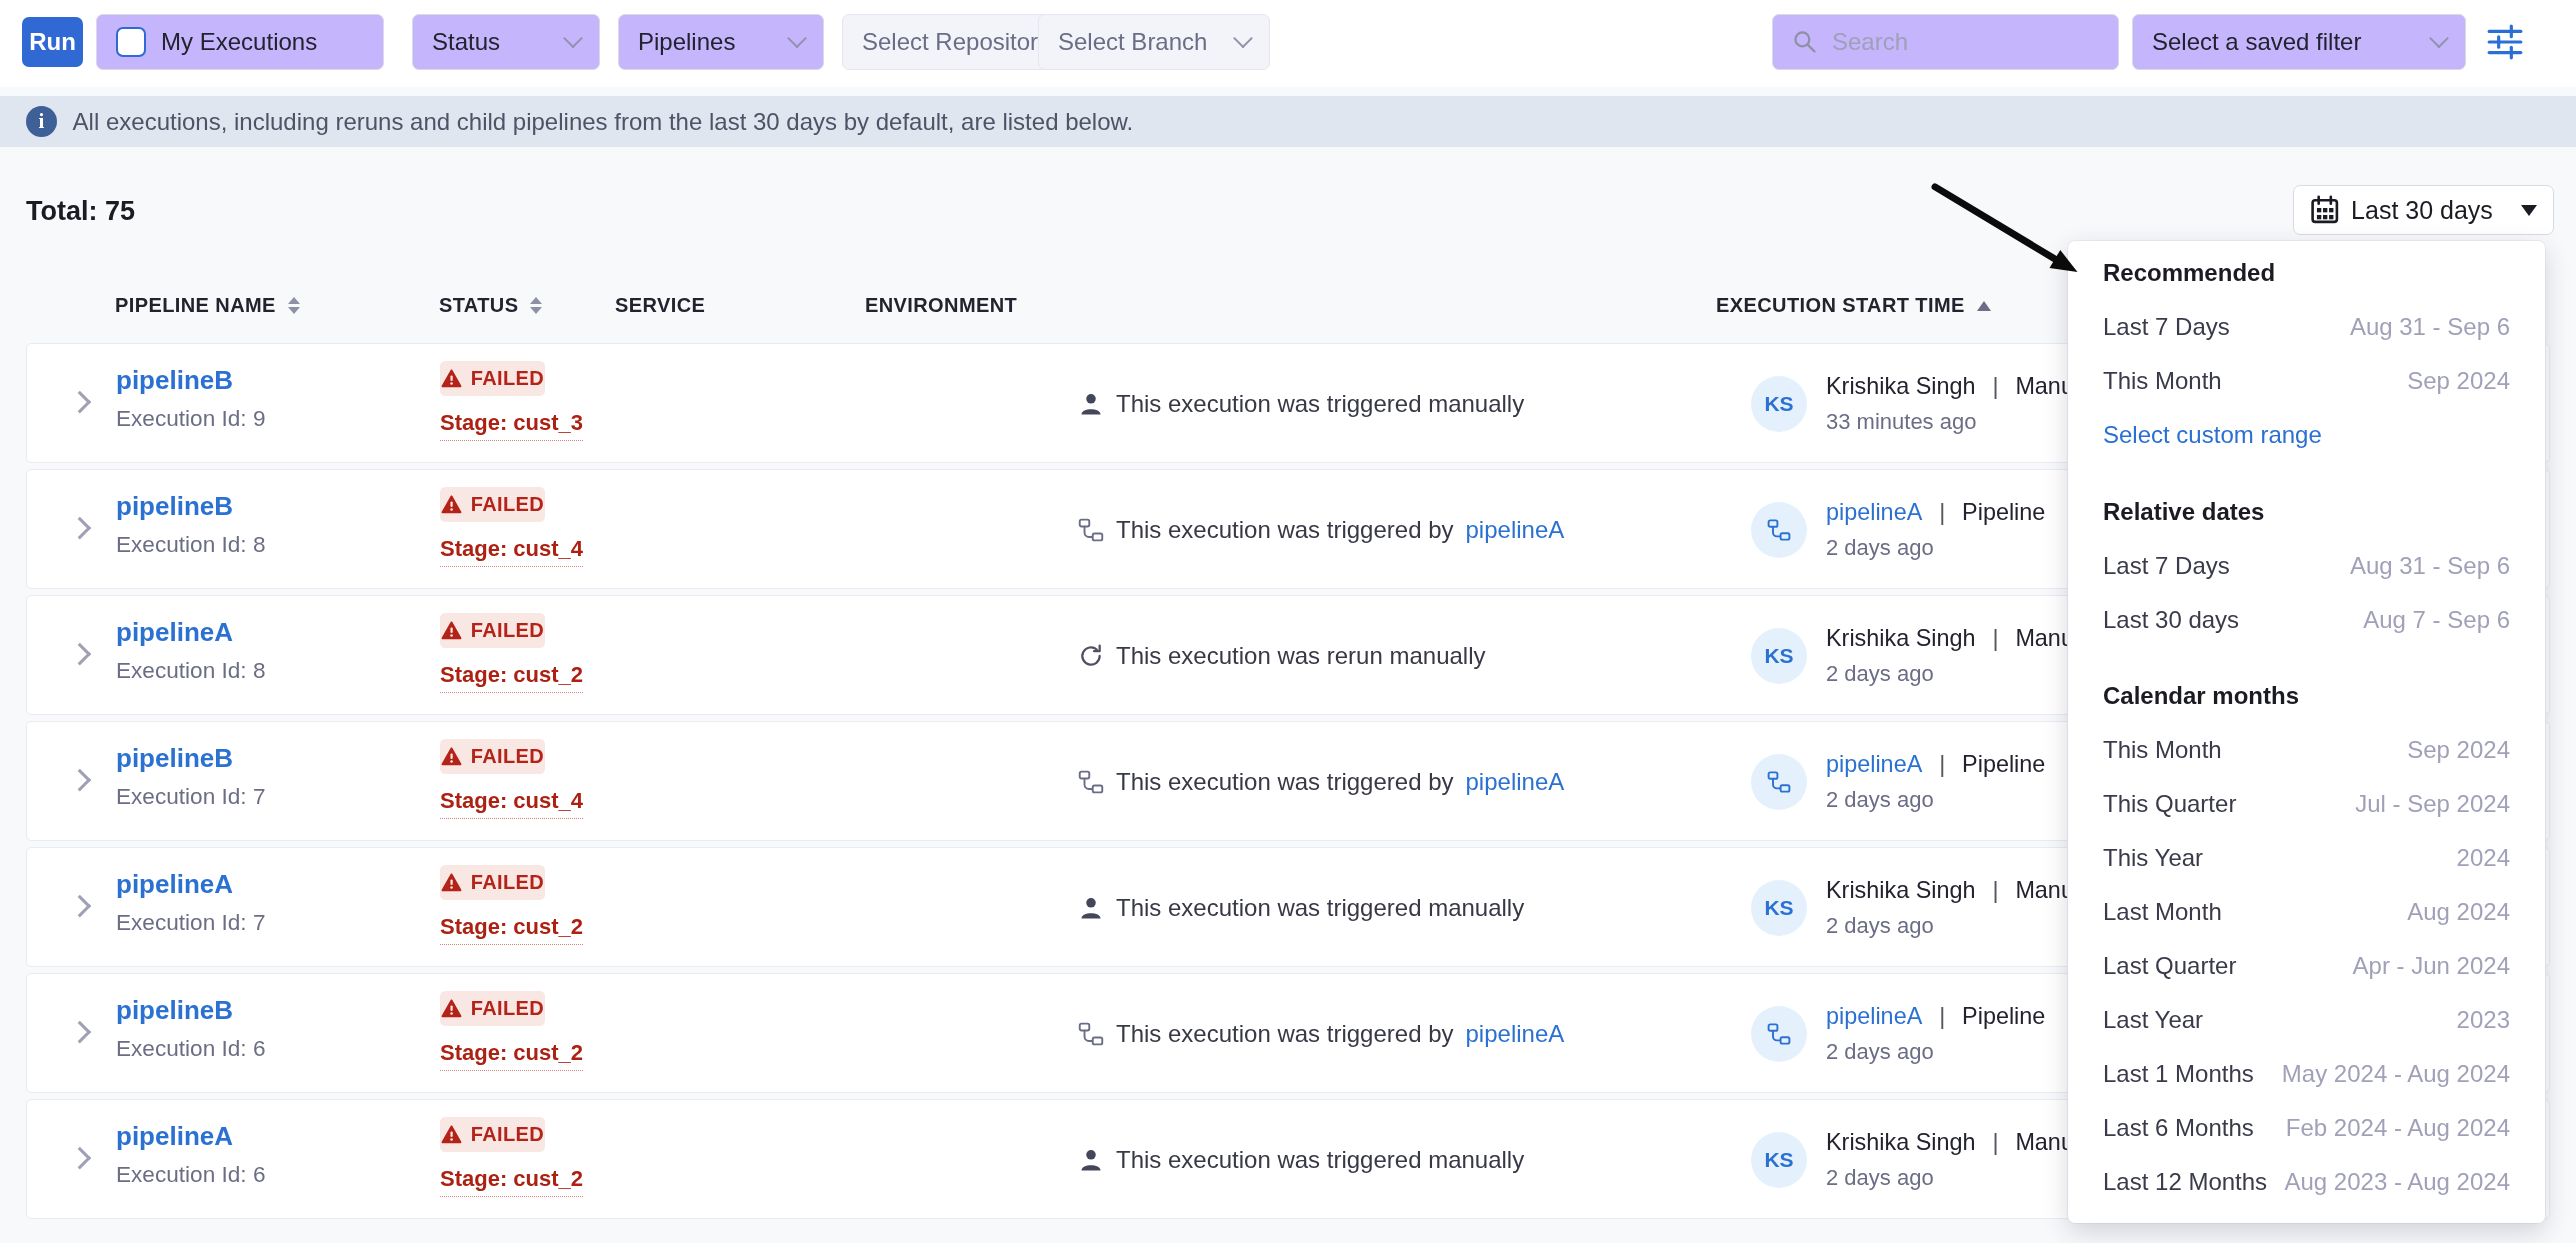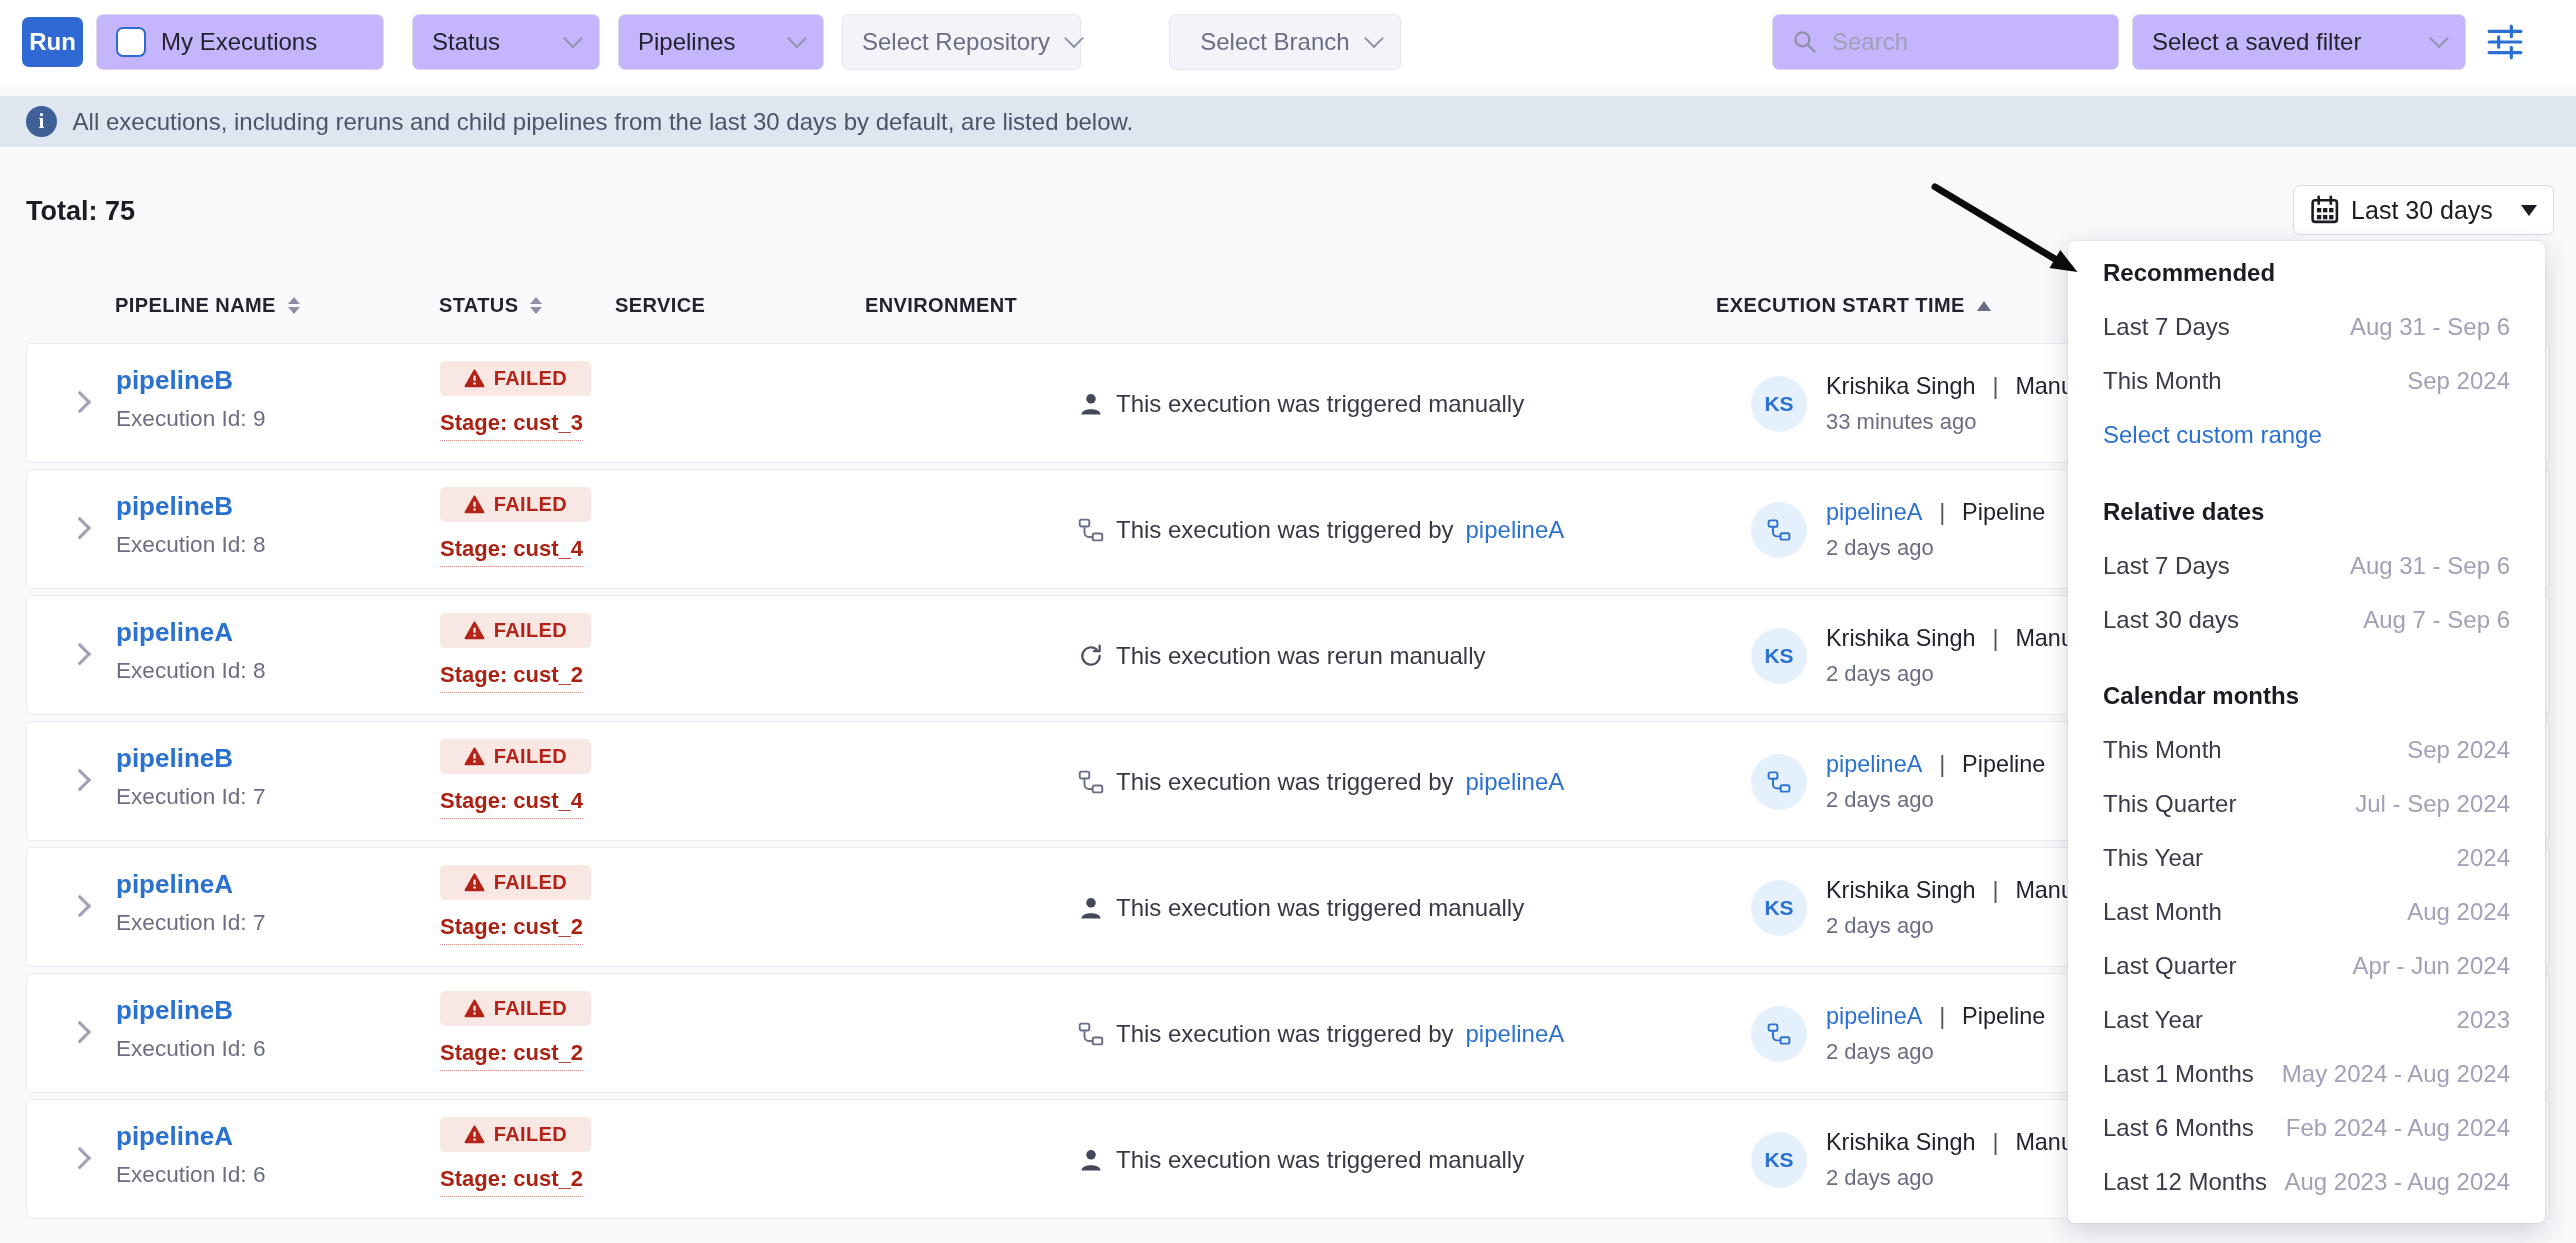--- a/index.html
+++ b/index.html
@@ -12,21 +12,21 @@
   .btn-run { position:absolute; left:22px; top:16.5px; width:61px; height:50px; background:#3068d4; color:#fff;
              border:none; border-radius:7px; font-size:24px; font-weight:bold; font-family:inherit; cursor:pointer; }
   .tbox { position:absolute; top:14px; height:56px; background:#c4b5fd; border:1.3px solid #d9dae5; border-radius:7px;
           display:flex; align-items:center; padding:0 19px; font-size:24px; color:#22232e; }
   .tbox.muted { background:#f3f3fa; border-color:#e6e6f0; color:#6b6d85; }
   .myexec { left:96px; width:288px; gap:15.6px; }
   .checkbox { width:29.5px; height:29.5px; border:2.6px solid #3068d4; border-radius:7px; background:#fff; flex:0 0 auto; }
   .sel-status { left:412px; width:188px; }
   .sel-pipelines { left:618px; width:206px; }
   .sel-repo { left:842px; width:239px;text-align:right; }
-  .sel-branch { left:1169px; width:232px;text-align:right; }
+  .sel-branch { left:1038px; width:232px; }
   .tbox .lbl { flex:1 1 auto; white-space:nowrap; }
   .chev-down { width:14px; height:14px; border-right:2.6px solid #9293ab; border-bottom:2.6px solid #9293ab;
                transform:rotate(45deg) translate(-2.6px,-2.6px); flex:0 0 auto; margin-left:17.4px; }
   .searchbox { left:1772px; width:347px; gap:14px; color:#9fa0b7; }
   .searchbox input { border:none; outline:none; font-size:24px; font-family:inherit; color:#22232e; width:252px; background:transparent; }
   .searchbox input::placeholder { color:#9fa0b7; }
   .savedfilter { left:2132px; width:334px; }
   .filter-gear { position:absolute; left:2486px; top:22.6px; width:38px; height:38px; cursor:pointer; }
 
   
@@ -62,21 +62,21 @@
   
   .rows { position:absolute; left:26px; top:343px; width:2524px; }
   .row { position:relative; height:120px; margin-bottom:6px; background:#fff; border:0.9px solid #e9ebf1; border-radius:5.2px; }
   .expander { position:absolute; left:45px; top:50px; width:15.6px; height:15.6px; border-top:3px solid #9fa0b5;
               border-right:3px solid #9fa0b5; transform:rotate(45deg); cursor:pointer; }
   .c-name { position:absolute; left:89px; top:21px; }
   .plink { font-size:26px; font-weight:bold; color:#2b71d2; text-decoration:none; cursor:pointer; }
   .eid { font-size:22.6px; color:#6b6d85; margin-top:10.4px; }
   .c-status { position:absolute; left:413px; top:17.4px; }
   .badge { display:inline-flex; align-items:center; gap:8.7px; background:#f9e7e4; border-radius:5.2px;
-           padding:6px 24px; color:#b42318; font-size:20px; font-weight:bold; letter-spacing:0.4px; }
+           padding:6px 1px; color:#b42318; font-size:20px; font-weight:bold; letter-spacing:0.4px; }
   .stage { display:inline-block; margin-top:14px; font-size:22px; font-weight:bold; color:#ad2113;
            border-bottom:1.7px dotted rgba(173,33,19,.55); padding-bottom:3.5px; cursor:pointer; text-decoration:none; }
   .c-trigger { position:absolute; left:1051px; top:0; height:120px; display:flex; align-items:center; gap:12px;
                font-size:24px; color:#383946; white-space:nowrap; }
   .c-trigger .ticon { display:none; align-items:center; }
   .c-trigger .ticon.show { display:inline-flex; }
   .tlink { color:#2b71d2; text-decoration:none; cursor:pointer; }
   .c-start { position:absolute; left:1724px; top:0; height:120px; display:flex; align-items:center; gap:19px; }
   .avatar { width:56px; height:56px; border-radius:50%; background:#e4f1fc; display:flex; align-items:center;
             justify-content:center; font-size:21px; font-weight:bold; color:#2b71d2; flex:0 0 auto; }

